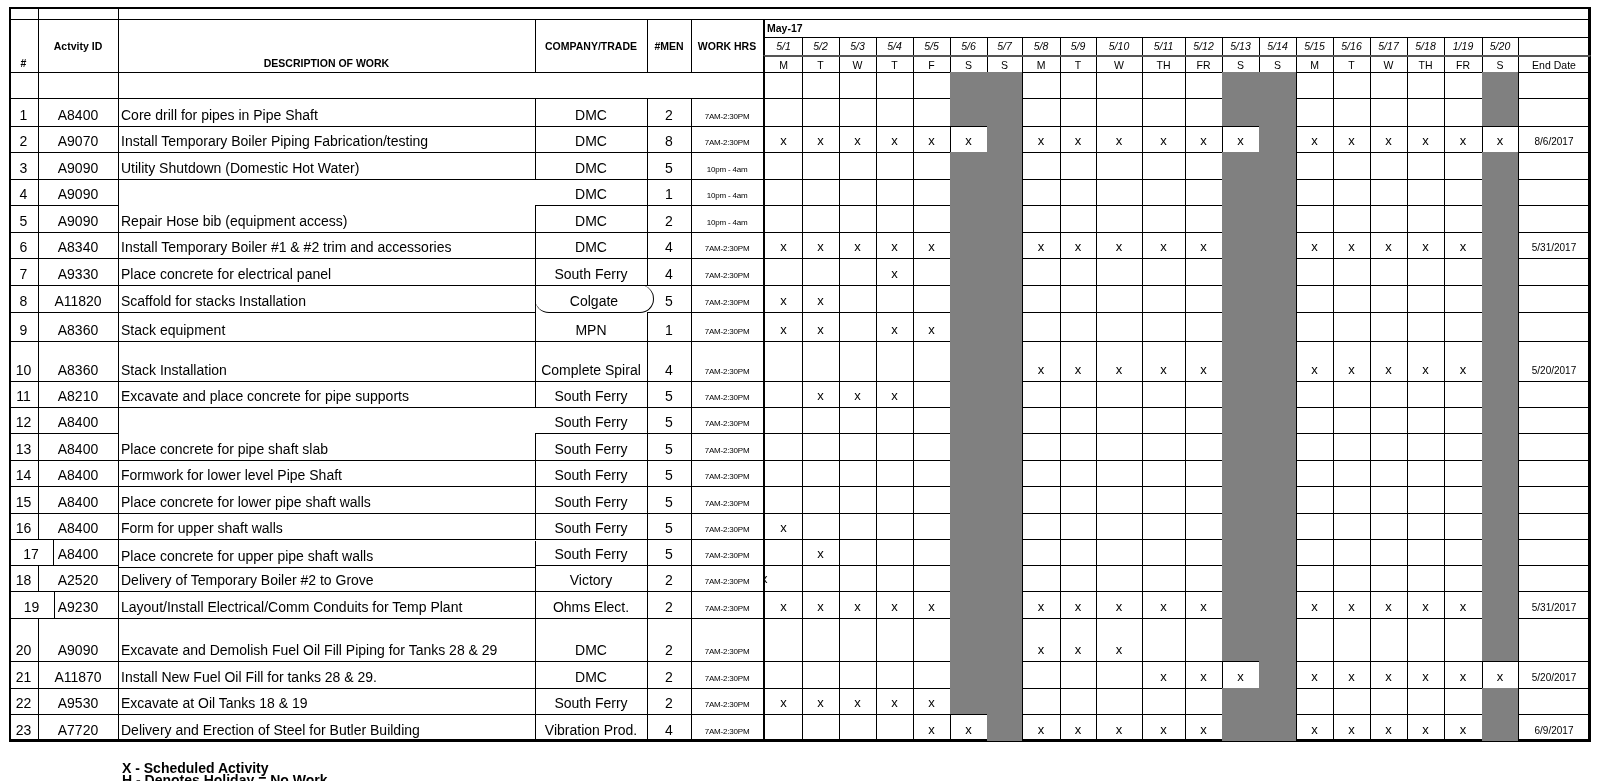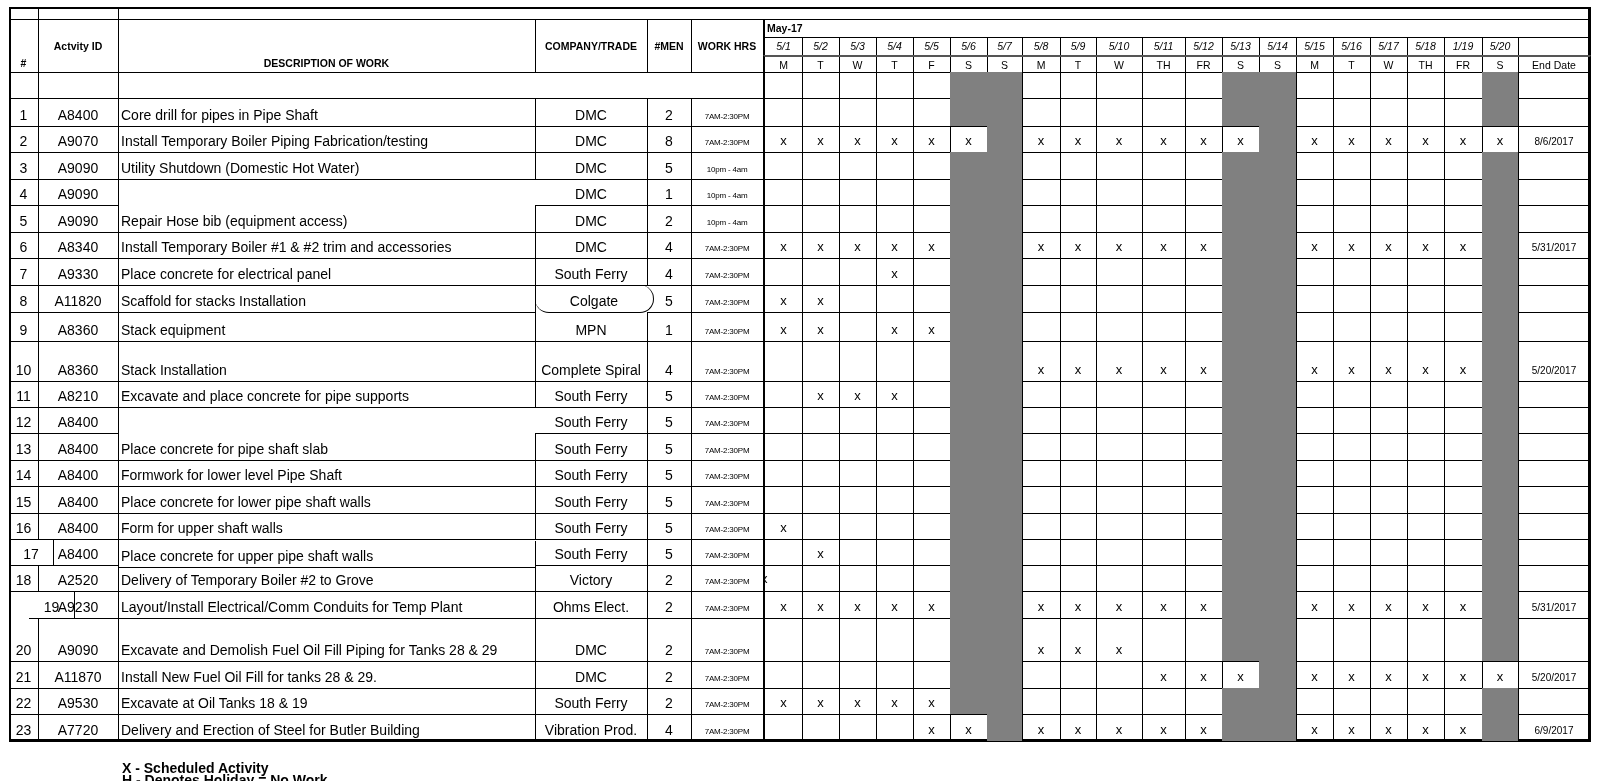--- a/index.html
+++ b/index.html
@@ -580,21 +580,21 @@
     <div class="cell mark" style="left: 1185px; top: 565px; width: 38px; height: 27px;"></div>
     <div class="cell mark shade" style="left: 1222px; top: 565px; width: 38px; height: 27px;"></div>
     <div class="cell mark shade" style="left: 1259px; top: 565px; width: 38px; height: 27px;"></div>
     <div class="cell mark" style="left: 1296px; top: 565px; width: 38px; height: 27px;"></div>
     <div class="cell mark" style="left: 1333px; top: 565px; width: 38px; height: 27px;"></div>
     <div class="cell mark" style="left: 1370px; top: 565px; width: 38px; height: 27px;"></div>
     <div class="cell mark" style="left: 1407px; top: 565px; width: 38px; height: 27px;"></div>
     <div class="cell mark" style="left: 1444px; top: 565px; width: 39px; height: 27px;"></div>
     <div class="cell mark shade" style="left: 1482px; top: 565px; width: 37px; height: 27px;"></div>
     <div class="cell enddate" style="left: 1518px; top: 565px; width: 73px; height: 27px;"></div>
-    <div class="cell txt" style="left: 9px; top: 591px; width: 46px; height: 28px; margin-left: 20px;">19</div>
+    <div class="cell txt" style="left: 9px; top: 591px; width: 46px; height: 28px;">19</div>
     <div class="cell txt" style="left: 38px; top: 591px; width: 81px; height: 28px;">A9230</div>
     <div class="cell txt desc" style="left: 118px; top: 591px; width: 418px; height: 28px;">Layout/Install Electrical/Comm Conduits for Temp Plant</div>
     <div class="cell txt" style="left: 535px; top: 591px; width: 113px; height: 28px;">Ohms Elect.</div>
     <div class="cell txt" style="left: 647px; top: 591px; width: 45px; height: 28px;">2</div>
     <div class="cell hrs" style="left: 691px; top: 591px; width: 73px; height: 28px;">7AM-2:30PM</div>
     <div class="cell mark thick-l" style="left: 763px; top: 591px; width: 40px; height: 28px;">x</div>
     <div class="cell mark" style="left: 802px; top: 591px; width: 38px; height: 28px;">x</div>
     <div class="cell mark" style="left: 839px; top: 591px; width: 38px; height: 28px;">x</div>
     <div class="cell mark" style="left: 876px; top: 591px; width: 38px; height: 28px;">x</div>
     <div class="cell mark" style="left: 913px; top: 591px; width: 38px; height: 28px;">x</div>

